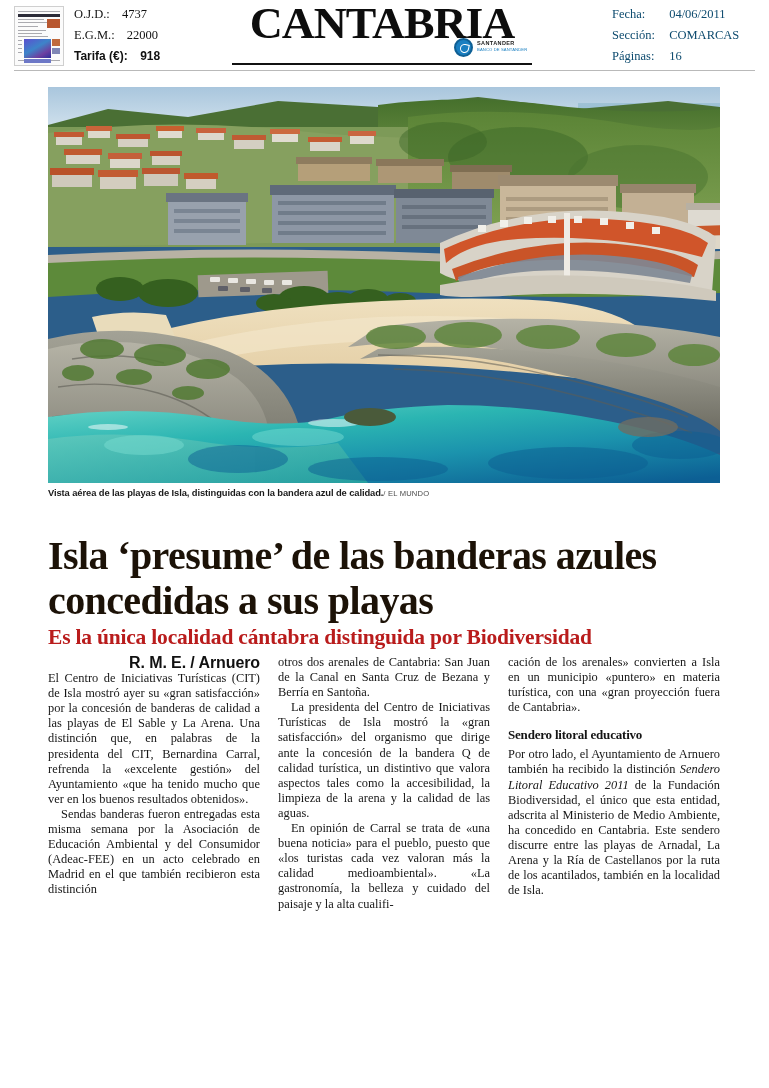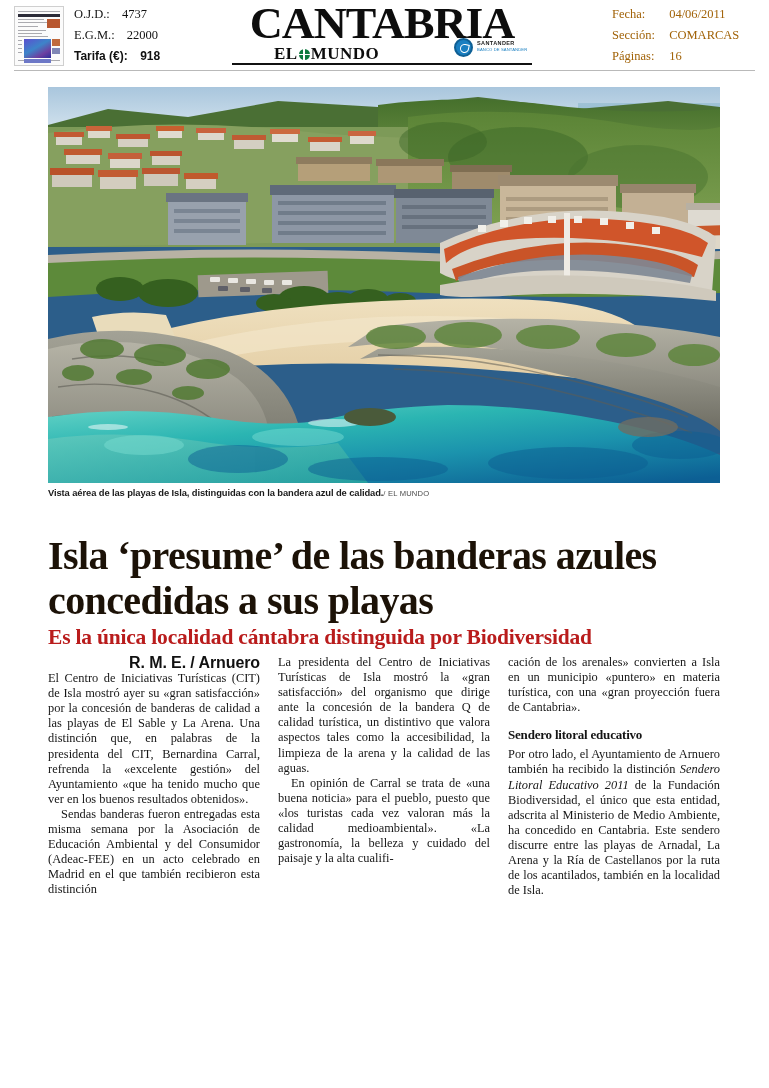--- a/index.html
+++ b/index.html
@@ -70,21 +70,21 @@
   .hdr-left .lbl { display: inline-block; }
   .hdr-left .val { display: inline-block; padding-left: 9px; }
   .hdr-left .row.tarifa { font-family: "Liberation Sans", sans-serif; font-size: 12px; font-weight: bold; }
 
   .hdr-right {
     position: absolute;
     left: 612px; top: 4px;
     font-family: "Liberation Serif", serif;
     font-size: 12.5px;
     line-height: 21px;
-    color: #a16207;
+    color: #0c4a6e;
   }
   .hdr-right .row { white-space: nowrap; }
   .hdr-right .lbl { display: inline-block; width: 54px; }
   .hdr-right .val { display: inline-block; }
 
   
   .masthead {
     position: absolute;
     left: 232px; top: 2px;
     width: 300px;
@@ -323,23 +323,20 @@
       <span class="val">22000</span>
     </div>
     <div class="row tarifa">
       <span class="lbl">Tarifa (€):</span>
       <span class="val">918</span>
     </div>
   </div>
 
   <div class="masthead">
     <div class="cantabria">CANTABRIA</div>
-    <div class="sub">
-      <div class="elmundo"><span>EL</span><span class="globe"></span><span>MUNDO</span></div>
-    </div>
     <div class="santander">
       <div class="slogo"></div>
       <div class="stext">SANTANDER</div>
       <div class="ssub">BANCO DE SANTANDER</div>
     </div>
     <div class="mast-rule"></div>
   </div>
 
   <div class="hdr-right">
     <div class="row">
@@ -627,20 +624,21 @@
 
 <div class="columns">
 
   <div class="col col1">
     <div class="byline">R. M. E. / Arnuero</div>
     <p>El Centro de Iniciativas Turísticas (CIT) de Isla mostró ayer su «gran satisfacción» por la concesión de banderas de calidad a las playas de El Sable y La Arena. Una distinción que, en palabras de la presidenta del CIT, Bernardina Carral, refrenda la «excelente gestión» del Ayuntamiento «que ha tenido mucho que ver en los buenos resultados obtenidos».</p>
     <p>Sendas banderas fueron entregadas esta misma semana por la Asociación de Educación Ambiental y del Consumidor (Adeac-FEE) en un acto celebrado en Madrid en el que también recibieron esta distinción</p>
   </div>
 
   <div class="col col2">
+    <p>otros dos arenales de Cantabria: San Juan de la Canal en Santa Cruz de Bezana y Berría en Santoña.</p>
     <p>La presidenta del Centro de Iniciativas Turísticas de Isla mostró la «gran satisfacción» del organismo que dirige ante la concesión de la bandera Q de calidad turística, un distintivo que valora aspectos tales como la accesibilidad, la limpieza de la arena y la calidad de las aguas.</p>
     <p>En opinión de Carral se trata de «una buena noticia» para el pueblo, puesto que «los turistas cada vez valoran más la calidad medioambiental». «La gastronomía, la belleza y cuidado del paisaje y la alta cualifi-</p>
   </div>
 
   <div class="col col3">
     <p>cación de los arenales» convierten a Isla en un municipio «puntero» en materia turística, con una «gran proyección fuera de Cantabria».</p>
     <div class="subhead-section">Sendero litoral educativo</div>
     <p class="after-head"><span>Por otro lado, el Ayuntamiento de Arnuero también ha recibido la distinción </span><em>Sendero Litoral Educativo 2011</em><span> de la Fundación Biodiversidad, el único que esta entidad, adscrita al Ministerio de Medio Ambiente, ha concedido en Cantabria. Este sendero discurre entre las playas de Arnadal, La Arena y la Ría de Castellanos por la ruta de los acantilados, también en la localidad de Isla.</span></p>
   </div>
 

